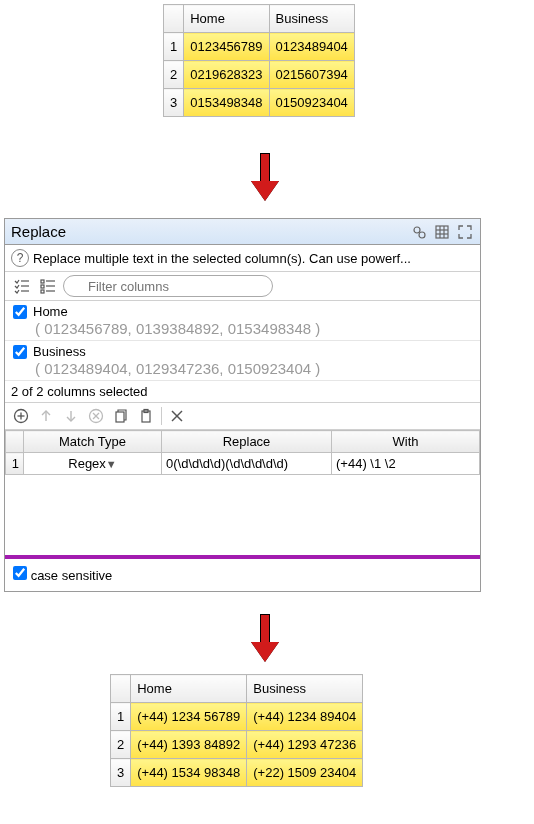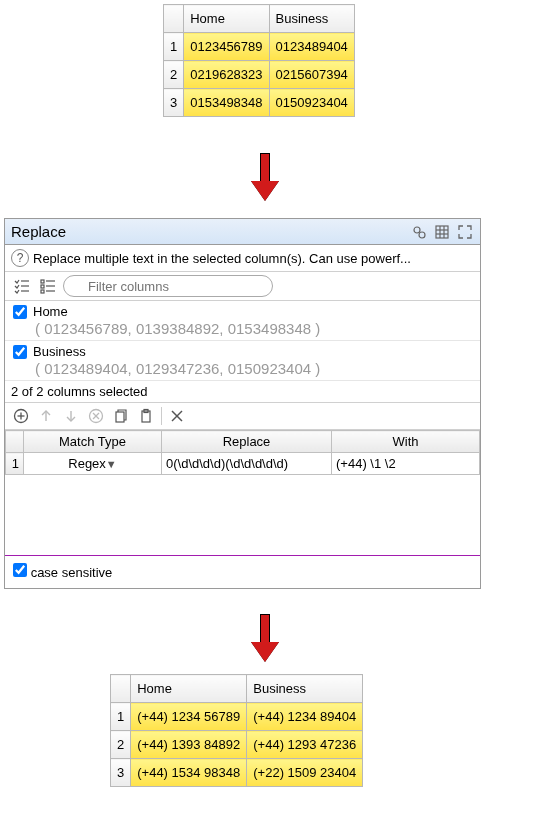--- a/index.html
+++ b/index.html
@@ -181,21 +181,21 @@
   .rules-table td.rn {
     background: linear-gradient(#fbfbfb, #e9e9e9);
     width: 18px;
     text-align: right;
   }
   .match-cell { display: flex; align-items: center; justify-content: center; }
   .dd { color: #555; font-size: 11px; }
   .rules-body { height: 80px; }
   .case-row {
     padding: 6px 8px 8px;
-    border-top: 1px solid #a21caf;
+    border-top: 4px solid #a21caf;
   }
 
   input[type=checkbox] { width: 14px; height: 14px; margin: 1px 0 0; }
 </style>
 </head>
 <body>
 <div class="stage">
 
 <table class="mini-table" style="left:163px; top:4px;">
   <tbody>

